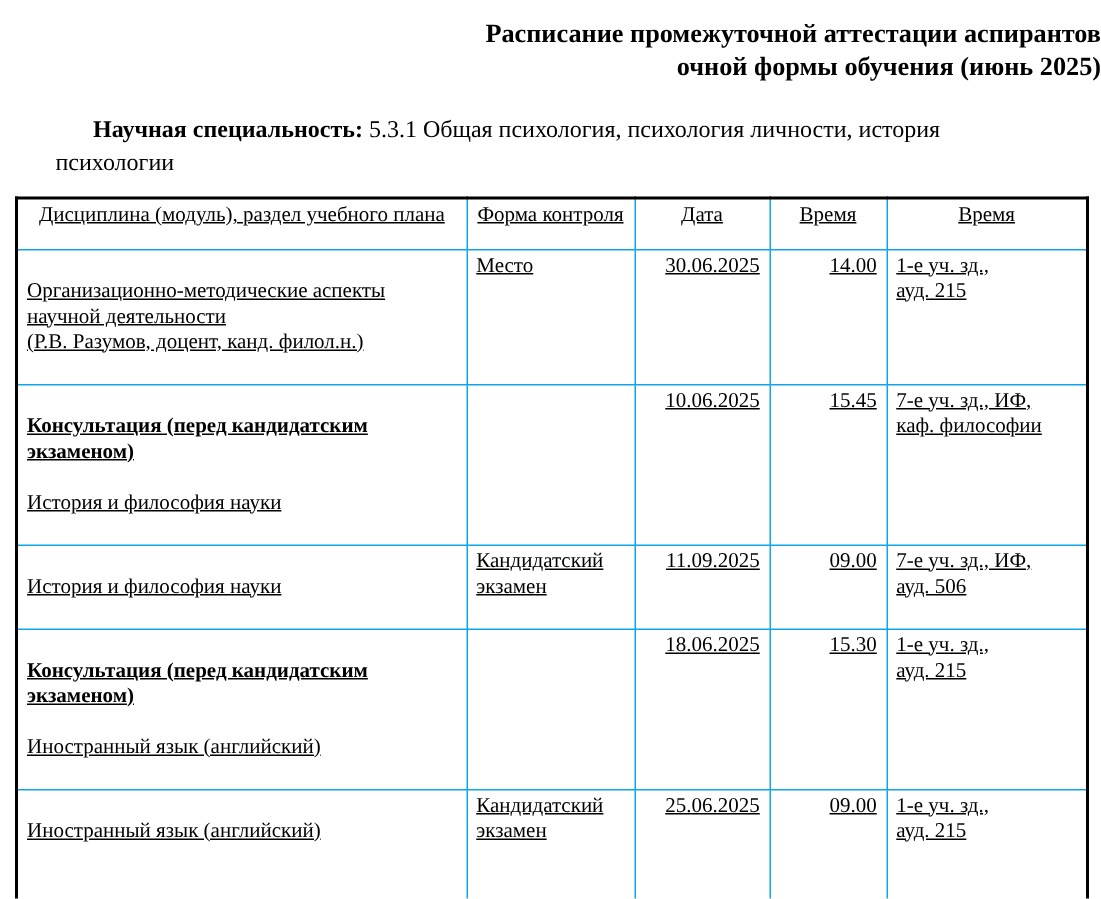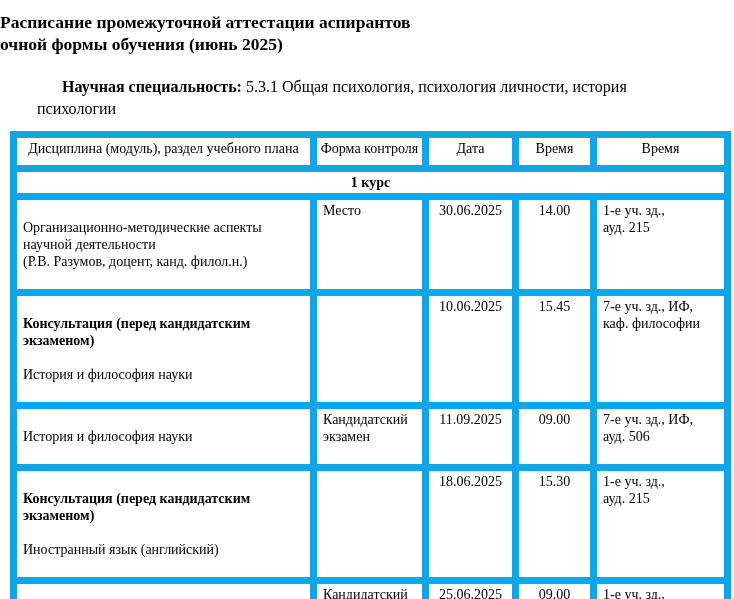--- a/index.html
+++ b/index.html
@@ -9,21 +9,21 @@
     color: #000000;
   }
   body {
     width: 734px;
     height: 599px;
     font-family: "Liberation Serif", serif;
     overflow: hidden;
   }
   .doc-title {
     margin-top: 11px;
-    text-align: left;
+    text-align: right;
     font-weight: bold;
     font-size: 17.5px;
     line-height: 22px;
   }
   .specialty {
     margin: 21px 32px 0 37px;
     font-size: 16px;
     line-height: 22px;
     text-indent: 25px;
   }
@@ -31,37 +31,38 @@
   table.schedule {
     margin: 11px 10px 0 10px;
     border-collapse: collapse;
     table-layout: fixed;
     width: 714px;
     font-size: 14px;
     line-height: 17px;
     border: 2px solid #000;
   }
   .schedule th, .schedule td {
-    border: 7px solid #0ea5e9;
+    border: 1px solid #0ea5e9;
     vertical-align: top;
     padding: 2px 6px;
     white-space: pre-line;
     overflow: hidden;
+    text-decoration: underline;
   }
   .schedule th {
     font-weight: normal;
     text-align: center;
     padding: 2px 3px;
   }
   .section-cell {
     text-align: center;
     font-weight: bold;
     padding: 1px 6px;
   }
-  .c-date, .c-time { text-align: center; }
+  .c-date, .c-time { text-align: right; }
   .disc-bold { font-weight: bold; }
   tr.h-head  { height: 34px; }
   tr.h-sect  { height: 18px; }
   tr.h-r1 { height: 50px; }
   tr.h-r2 { height: 52px; }
   tr.h-r3 { height: 54px; }
   tr.h-r4 { height: 48px; }
   tr.h-r5 { height: 103px; }
 </style>
 </head>
@@ -82,23 +83,20 @@
       <col style="width:78px">
       <col style="width:134px">
   </colgroup>
   <tbody>
     <tr class="h-head">
       <th>Дисциплина (модуль), раздел учебного плана</th>
       <th>Форма контроля</th>
       <th>Дата</th>
       <th>Время</th>
       <th>Время</th>
-    </tr>
-    <tr class="h-sect">
-      <td class="section-cell" colspan="5">1 курс</td>
     </tr>
 
     <tr class="h-r1">
       <td>
         <div>Организационно-методические аспекты научной деятельности
 (Р.В. Разумов, доцент, канд. филол.н.)</div>
       </td>
       <td>Место</td>
       <td class="c-date">30.06.2025</td>
       <td class="c-time">14.00</td>

